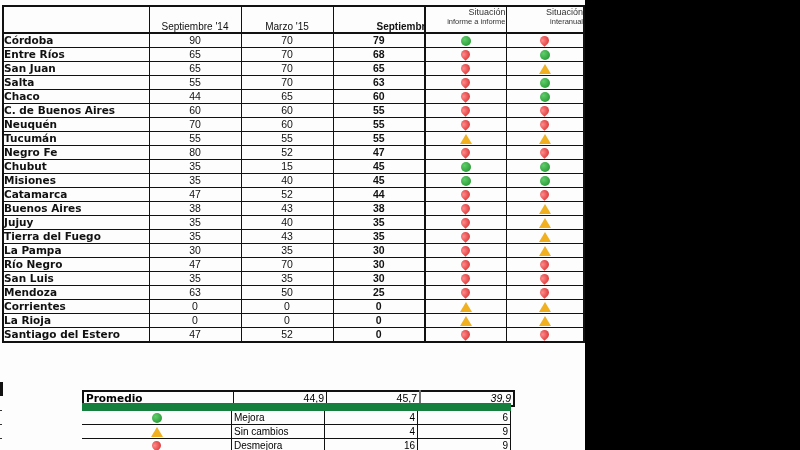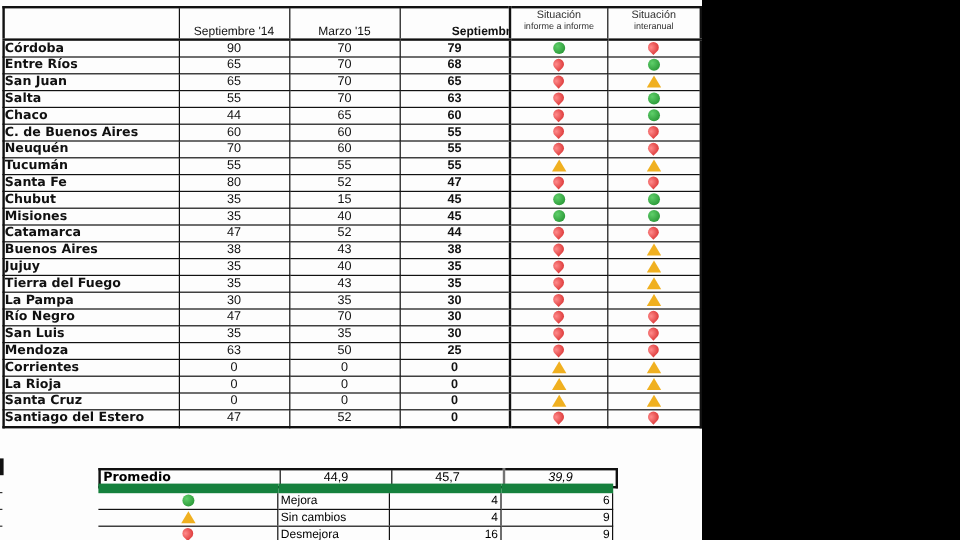--- a/index.html
+++ b/index.html
@@ -16,21 +16,21 @@
     width: 581px;
   }
   table.main td, table.main th {
     border: 1px solid #111; padding: 0; height: 13px; line-height: 13px;
     font-size: 10.5px; color: #111; overflow: hidden; white-space: nowrap;
   }
   table.main th {
     height: 25px; font-weight: normal; vertical-align: bottom; font-size: 10px; line-height: 11px;
     border-bottom: 2px solid #111;
   }
-  table.main th.sit { font-size: 9px; color: #333; vertical-align: top; line-height: 10px; }
+  table.main th.sit { font-size: 9px; color: #333; vertical-align: top; line-height: 10px; text-align: right; }
   table.main th.sit .sub { font-size: 7.5px; }
   table.main th.bold { font-weight: bold; padding-left: 43px; }
   td.name {
     font-family: "DejaVu Sans", sans-serif; font-weight: bold; font-size: 10px; padding-left: 3px; margin-top: 28px;
   }
   td.num { text-align: center; }
   td.num.bold { font-weight: bold; }
   td.ind { text-align: center; }
   .thick-left { border-left: 2px solid #111 !important; }
   table.main { border: 2px solid #111; }
@@ -40,21 +40,21 @@
   .icon.down { width: 9px; height: 9px; background: radial-gradient(circle at 35% 35%, #ff8a8a, #d42525); border-radius: 50% 50% 50% 0; transform: rotate(-45deg); margin-top: -2px; }
   .icon.same { width: 0; height: 0; border-left: 6px solid transparent; border-right: 6px solid transparent; border-bottom: 10px solid #f0b020; }
 
   table.avg {
     position: absolute; left: 82px; top: 375px; border-collapse: collapse; table-layout: fixed;
     border: 2px solid #111;
     margin-top: 15px;
   }
   table.avg td { border: 1px solid #111; height: 13px; line-height: 13px; font-size: 10.5px; padding: 0 2px; }
   table.avg td.lbl { font-family: "DejaVu Sans", sans-serif; font-weight: bold; width: 145px; }
-  table.avg td.v { text-align: center; width: 88px; }
+  table.avg td.v { text-align: right; width: 88px; }
   table.avg td.v.thick { border-left: 2px solid #737373; font-style: italic; }
 
   table.legend {
     position: absolute; left: 82px; top: 403px; border-collapse: collapse; table-layout: fixed;
   }
   table.legend td { border-top: 1px solid #111; border-bottom: 1px solid #111; height: 13px; line-height: 13px; font-size: 10px; padding: 0 2px; }
   table.legend td.ic { width: 145px; text-align: center; }
   table.legend td.lab { width: 88px; border-left: 1px solid #111; }
   table.legend td.c { width: 88px; text-align: right; border-left: 1px solid #111; }
   table.legend td.c.last { border-right: 1px solid #111; }
@@ -150,21 +150,21 @@
         </tr>
         <tr>
           <td class="name">Tucumán</td>
           <td class="num">55</td>
           <td class="num">55</td>
           <td class="num bold">55</td>
           <td class="ind thick-left"><span class="icon same"></span></td>
           <td class="ind"><span class="icon same"></span></td>
         </tr>
         <tr>
-          <td class="name">Santa Fe</td>
+          <td class="name">Negro Fe</td>
           <td class="num">80</td>
           <td class="num">52</td>
           <td class="num bold">47</td>
           <td class="ind thick-left"><span class="icon down"></span></td>
           <td class="ind"><span class="icon down"></span></td>
         </tr>
         <tr>
           <td class="name">Chubut</td>
           <td class="num">35</td>
           <td class="num">15</td>
@@ -247,28 +247,20 @@
         <tr>
           <td class="name">Corrientes</td>
           <td class="num">0</td>
           <td class="num">0</td>
           <td class="num bold">0</td>
           <td class="ind thick-left"><span class="icon same"></span></td>
           <td class="ind"><span class="icon same"></span></td>
         </tr>
         <tr>
           <td class="name">La Rioja</td>
-          <td class="num">0</td>
-          <td class="num">0</td>
-          <td class="num bold">0</td>
-          <td class="ind thick-left"><span class="icon same"></span></td>
-          <td class="ind"><span class="icon same"></span></td>
-        </tr>
-        <tr>
-          <td class="name">Santa Cruz</td>
           <td class="num">0</td>
           <td class="num">0</td>
           <td class="num bold">0</td>
           <td class="ind thick-left"><span class="icon same"></span></td>
           <td class="ind"><span class="icon same"></span></td>
         </tr>
         <tr>
           <td class="name">Santiago del Estero</td>
           <td class="num">47</td>
           <td class="num">52</td>

